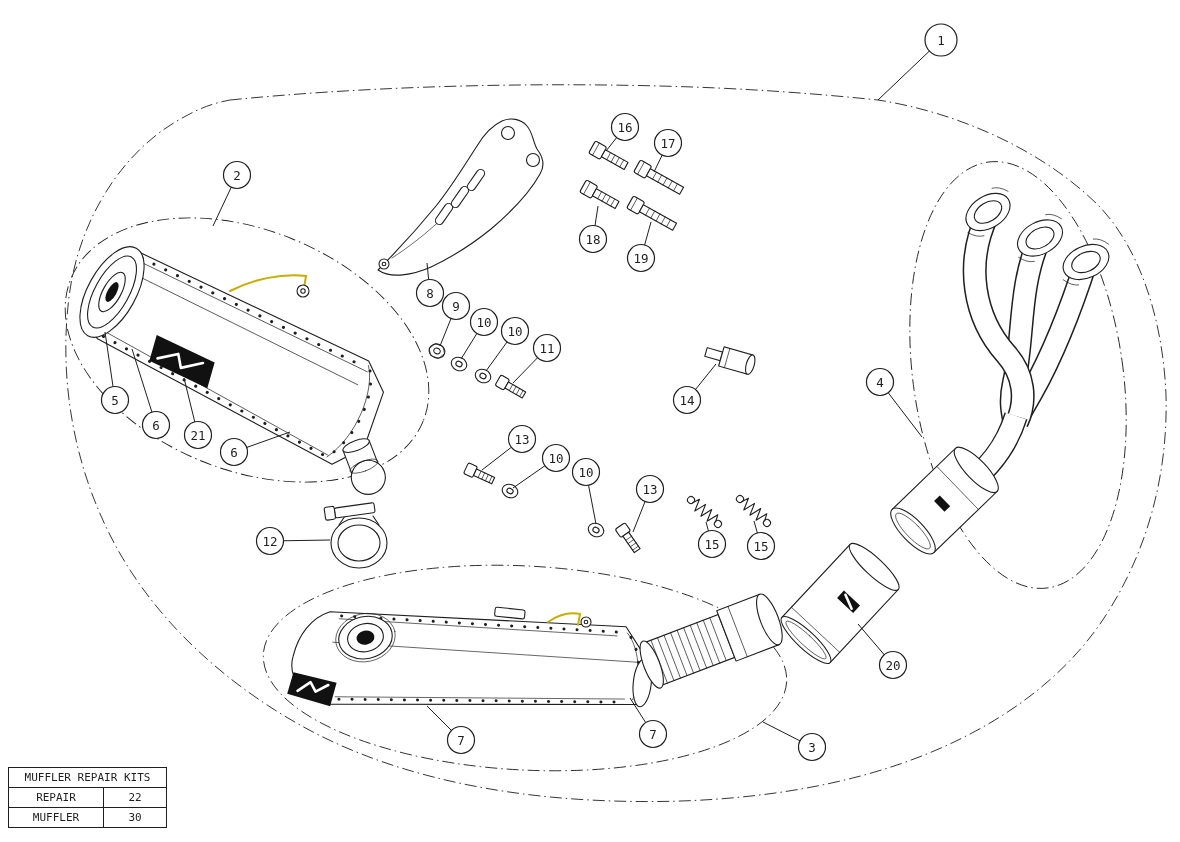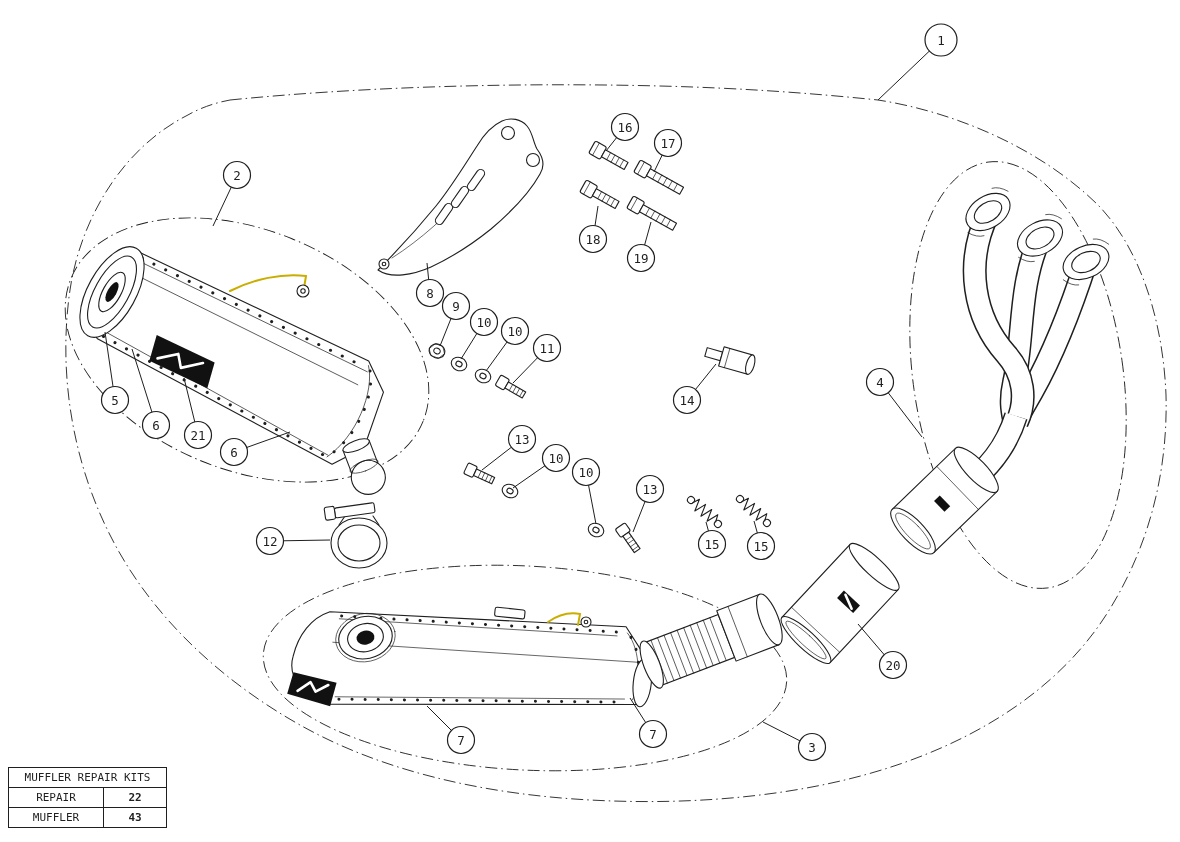--- a/index.html
+++ b/index.html
@@ -23,21 +23,21 @@
   .dots{fill:none;stroke:var(--line);stroke-width:3;stroke-dasharray:0.1 13;stroke-linecap:round;}
   .pipeO{fill:none;stroke:var(--line);stroke-width:24;}
   .pipeI{fill:none;stroke:#fff;stroke-width:21;}
   .leader{stroke:var(--line);stroke-width:1;}
   .balloon{fill:#fff;stroke:var(--line);stroke-width:1.2;}
   .callout-num{font-family:"DejaVu Sans Mono",monospace;font-size:12.5px;fill:var(--line);text-anchor:middle;}
   .kits-table{position:absolute;left:8px;top:767px;border-collapse:collapse;
               font:11px "DejaVu Sans Mono",monospace;color:var(--line);background:#fff;}
   .kits-table td{border:1px solid var(--line);text-align:center;padding:3px 4px;}
   .kits-table .col-label{width:86px;}
-  .kits-table .col-val{width:54px;font-weight:bold;}
+  .kits-table .col-val{width:54px;}
 </style>
 </head>
 <body>
 
 <div class="page">
 
 <svg width="1180" height="842" viewBox="0 0 1180 842" xmlns="http://www.w3.org/2000/svg">
 
   <defs>
     <g id="boltS">
@@ -399,18 +399,18 @@
   <tbody>
         <tr>
     <td colspan="2">MUFFLER REPAIR KITS</td>
   </tr>
   <tr>
     <td class="col-label">REPAIR</td>
     <td class="col-val">22</td>
   </tr>
   <tr>
     <td class="col-label">MUFFLER</td>
-    <td class="col-val">43</td>
+    <td class="col-val">30</td>
   </tr>
 </tbody>
     </table>
 
 </div>
 
 </body></html>

